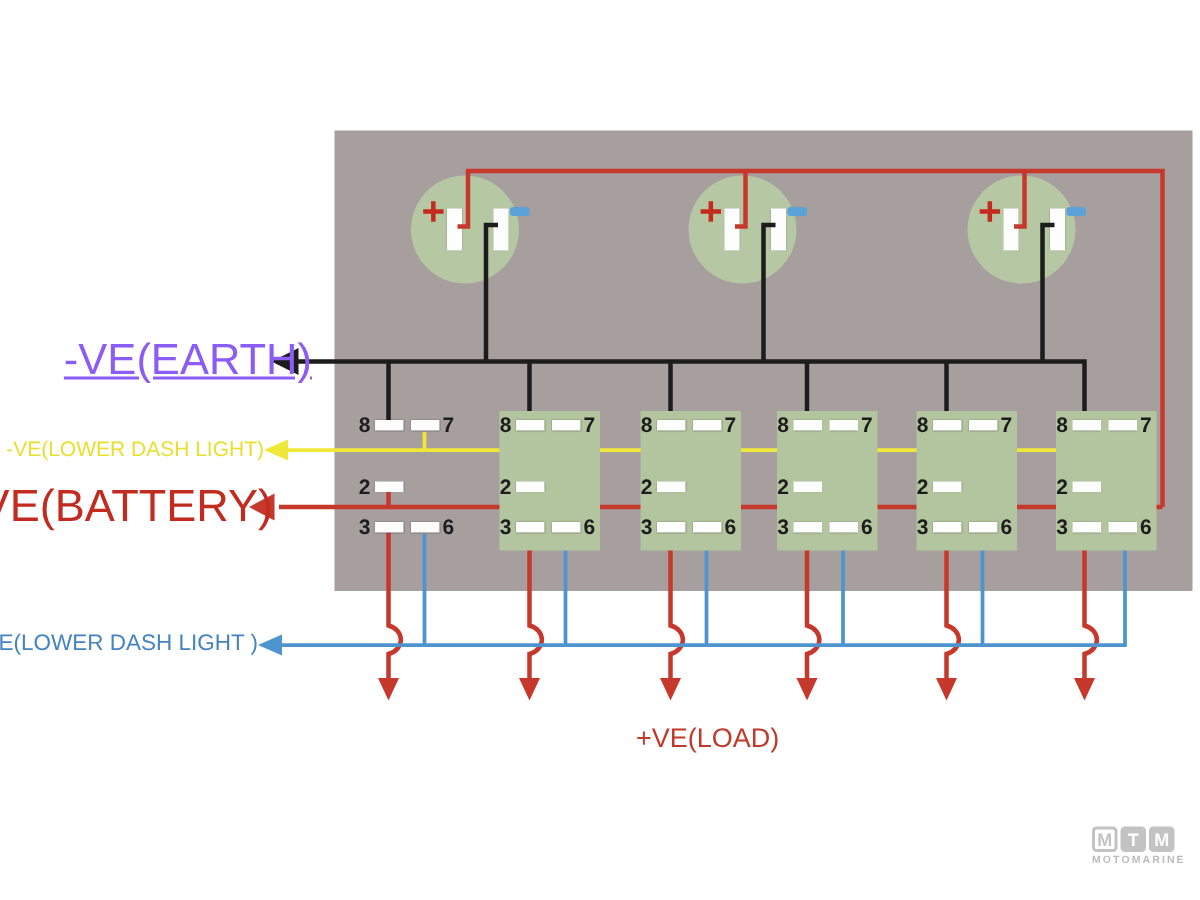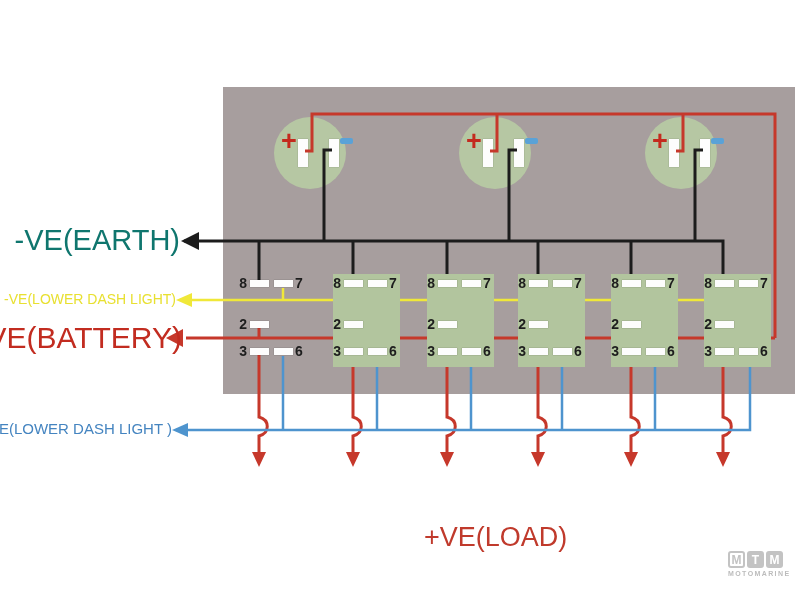--- a/index.html
+++ b/index.html
@@ -21,25 +21,25 @@
   .b7,.b6{left:35px;}
   .r1{top:6px;} .r2{top:47px;} .r3{top:74px;}
   .tnum{position:absolute;font-size:14px;font-weight:bold;color:#1d1d1d;width:12px;line-height:14px;}
   .nL{left:-4px;text-align:right;}
   .nR{left:56px;text-align:left;}
   .t1{top:2px;} .t2{top:43px;} .t3{top:70px;}
   
   svg.wires{position:absolute;left:0;top:0;}
   
   .buslabel{position:absolute;white-space:nowrap;}
-  .lbl-earth{right:620px;top:224px;font-size:29px;color:#0f766e;}
+  .lbl-earth{right:592px;top:224px;font-size:29px;color:#8b5cf6;text-decoration:underline;}
   .lbl-yellow{right:624px;top:291px;font-size:14px;font-weight:normal;color:#e8e031;}
   .lbl-battery{right:618px;top:321px;font-size:30px;color:#c22c20;}
   .lbl-blue{right:628px;top:420px;font-size:15px;color:#4484c0;}
-  .lbl-load{position:absolute;left:424px;top:482px;font-size:27px;color:#c03a2c;white-space:nowrap;margin-top:40px;}
+  .lbl-load{position:absolute;left:424px;top:482px;font-size:18px;color:#c03a2c;white-space:nowrap;}
   
   .logo{position:absolute;left:728px;top:551px;width:70px;}
   .logo .boxes{display:flex;gap:2px;}
   .logo .box{width:17px;height:17px;box-sizing:border-box;border-radius:3px;
              display:flex;align-items:center;justify-content:center;
              font-size:12px;font-weight:bold;}
   .logo .outline{border:2px solid #c3c3c3;color:#c3c3c3;background:#fff;}
   .logo .solid{background:#c3c3c3;color:#ffffff;}
   .logo .name{margin-top:2px;font-size:7px;letter-spacing:1.4px;color:#bcbcbc;font-weight:bold;}
 </style>

